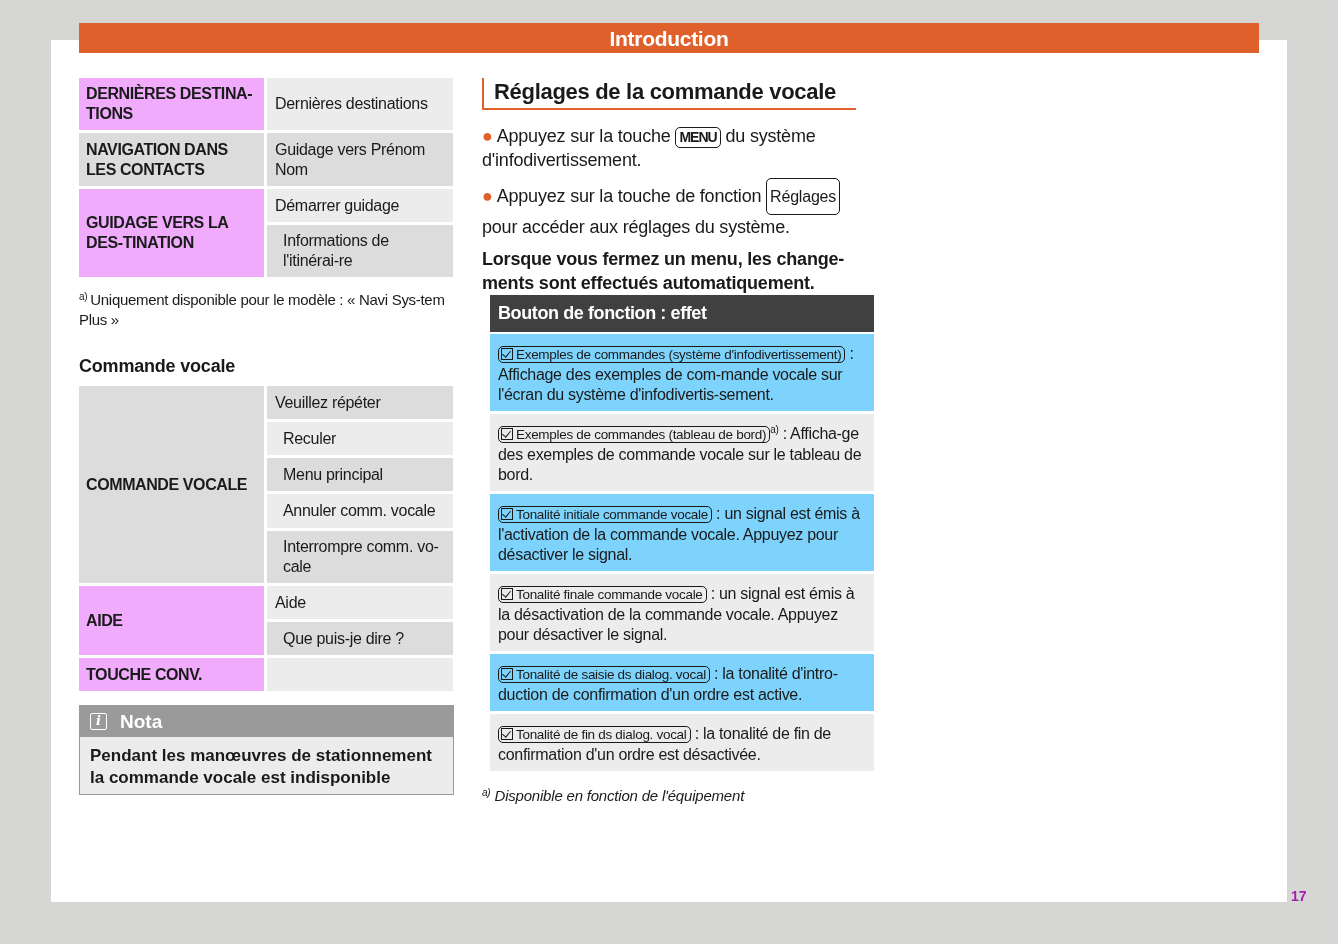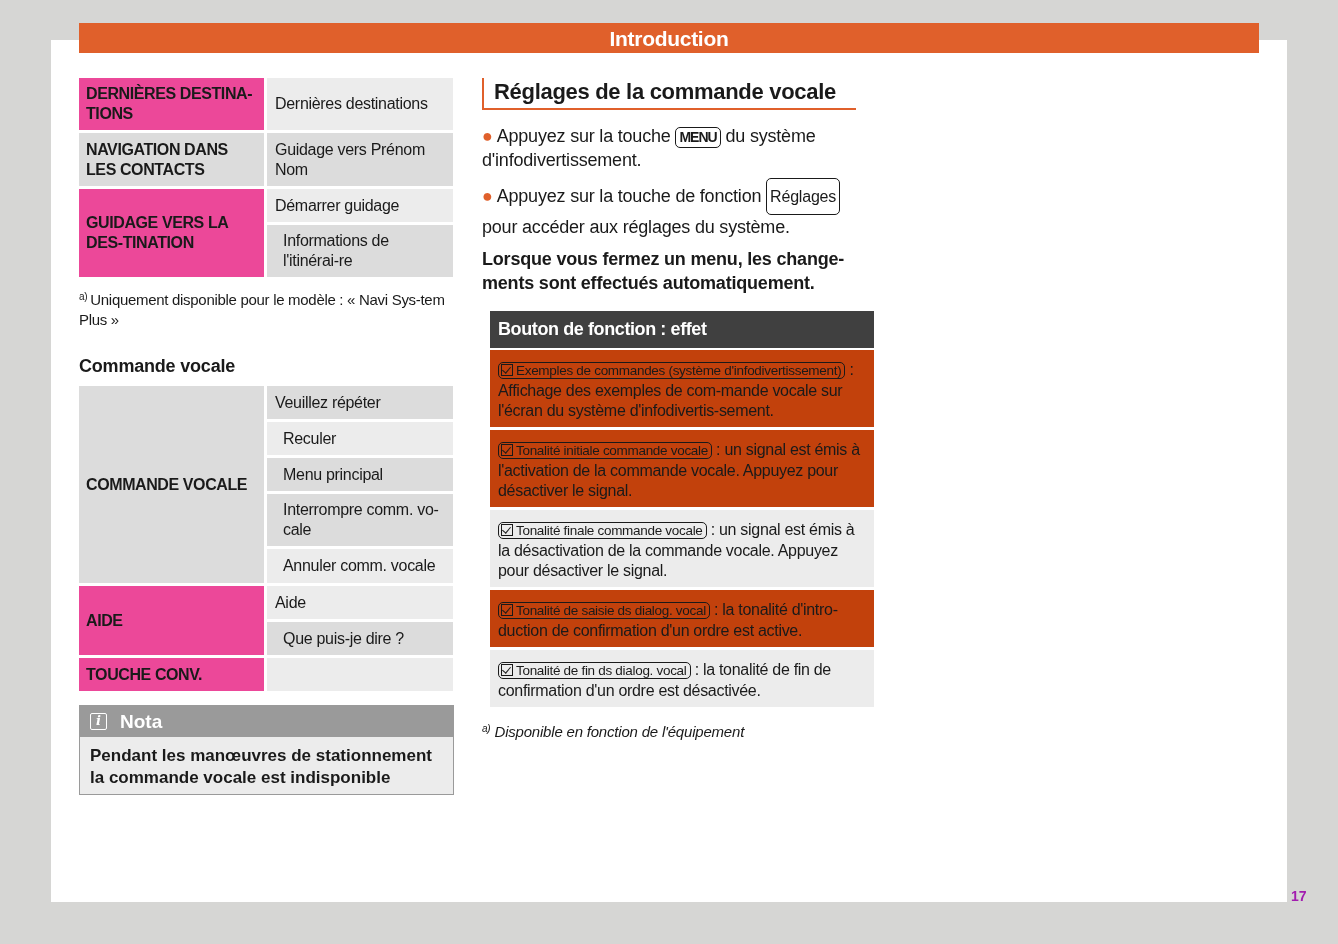--- a/index.html
+++ b/index.html
@@ -36,21 +36,21 @@
     color: #a21caf;
   }
 
   
   .left-col { position: absolute; left: 79px; top: 78px; width: 374px; }
   .kv-table { width: 374px; border-collapse: separate; border-spacing: 0; }
   .kv-group { display: flex; margin-bottom: 3px; }
   .kv-key {
     width: 185px;
     margin-right: 3px;
-    background: #ec4899;
+    background: #f0abfc;
     font-weight: bold;
     font-size: 16px;
     line-height: 20px;
     padding: 6px 7px;
     display: flex; align-items: center;
     letter-spacing: -0.4px;
   }
   .kv-key.dark { background: #dcdcdc; }
   .kv-values { flex: 1; display: flex; flex-direction: column; }
   .kv-val {
@@ -150,39 +150,39 @@
     letter-spacing: -1px;
     padding: 0 3px;
   }
   .paragraph {
     margin-top: 8px;
     font-size: 18px;
     line-height: 24px;
     letter-spacing: -0.2px;
     font-weight: bold;
   }
-  .effect-table { margin-top: 16px; width: 392px; padding-left: 8px; }
+  .effect-table { width: 392px; padding-left: 8px; }
   .effect-head {
     background: #404040;
     color: #ffffff;
     font-weight: bold;
     font-size: 18px;
     height: 37px;
     line-height: 37px;
     padding-left: 8px;
     letter-spacing: -0.4px;
   }
   .effect-row {
     font-size: 16px;
     line-height: 20px;
     padding: 6px 8px;
     letter-spacing: -0.3px;
     margin-top: 3px;
   }
-  .effect-row.dark { background: #c2410c; }
+  .effect-row.dark { background: #7dd3fc; }
   .effect-row.light { background: #ececec; }
   .effect-row:first-of-type { margin-top: 2px; }
   .fbtn {
     border: 1.5px solid #1a1a1a;
     border-radius: 5px;
     padding: 0 3px 0 2px;
     font-size: 13.5px;
     letter-spacing: -0.3px;
     -webkit-box-decoration-break: clone;
     box-decoration-break: clone;
@@ -250,22 +250,22 @@
 
   <div class="section-subtitle">Commande vocale</div>
 
   <div class="kv-table">
     <div class="kv-group">
       <div class="kv-key dark">COMMANDE VOCALE</div>
       <div class="kv-values">
         <div class="kv-val dark" style="min-height:33px">Veuillez répéter</div>
         <div class="kv-val" style="min-height:33px">Reculer</div>
         <div class="kv-val dark" style="min-height:33px">Menu principal</div>
+        <div class="kv-val" style="min-height:34px">Annuler comm. vocale</div>
         <div class="kv-val dark" style="min-height:52px">Interrompre comm. vo-cale</div>
-        <div class="kv-val" style="min-height:34px">Annuler comm. vocale</div>
       </div>
     </div>
     <div class="kv-group">
       <div class="kv-key">AIDE</div>
       <div class="kv-values">
         <div class="kv-val" style="min-height:33px">Aide</div>
         <div class="kv-val dark" style="min-height:33px">Que puis-je dire ?</div>
       </div>
     </div>
     <div class="kv-group">
@@ -302,20 +302,23 @@
   </div>
 
   <div class="paragraph">Lorsque vous fermez un menu, les change-ments sont effectués automatiquement.</div>
 
   <div class="effect-table">
     <div class="effect-head">Bouton de fonction : effet</div>
 
     <div class="effect-row dark" style="margin-top:2px">
       <span class="fbtn"><span class="check-icon"></span><span>Exemples de commandes (système d'infodivertissement)</span></span><span class="sup"></span><span> : Affichage des exemples de com-mande vocale sur l'écran du système d'infodivertis-sement.</span>
     </div>
+    <div class="effect-row light">
+      <span class="fbtn"><span class="check-icon"></span><span>Exemples de commandes (tableau de bord)</span></span><span class="sup">a)</span><span> : Afficha-ge des exemples de commande vocale sur le tableau de bord.</span>
+    </div>
     <div class="effect-row dark">
       <span class="fbtn"><span class="check-icon"></span><span>Tonalité initiale commande vocale</span></span><span class="sup"></span><span> : un signal est émis à l'activation de la commande vocale. Appuyez pour désactiver le signal.</span>
     </div>
     <div class="effect-row light">
       <span class="fbtn"><span class="check-icon"></span><span>Tonalité finale commande vocale</span></span><span class="sup"></span><span> : un signal est émis à la désactivation de la commande vocale. Appuyez pour désactiver le signal.</span>
     </div>
     <div class="effect-row dark">
       <span class="fbtn"><span class="check-icon"></span><span>Tonalité de saisie ds dialog. vocal</span></span><span class="sup"></span><span> : la tonalité d'intro-duction de confirmation d'un ordre est active.</span>
     </div>
     <div class="effect-row light">

